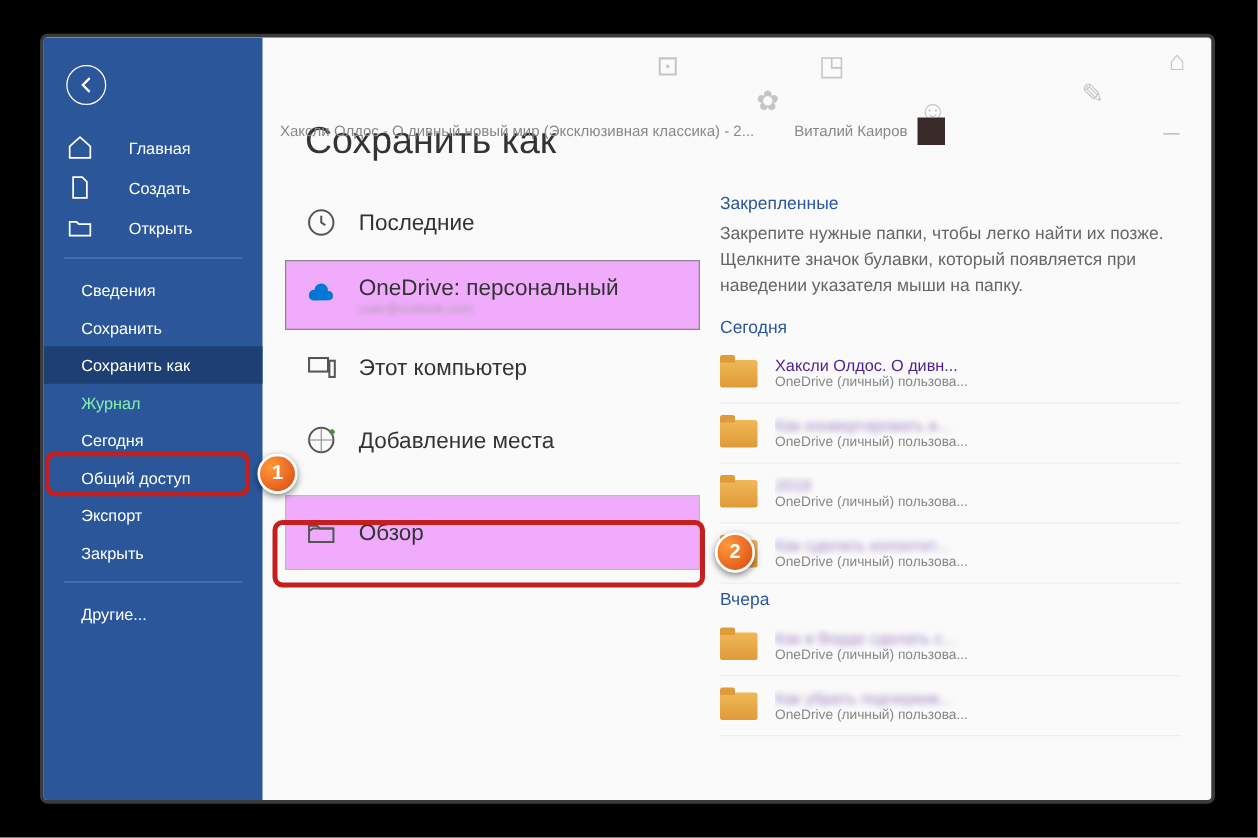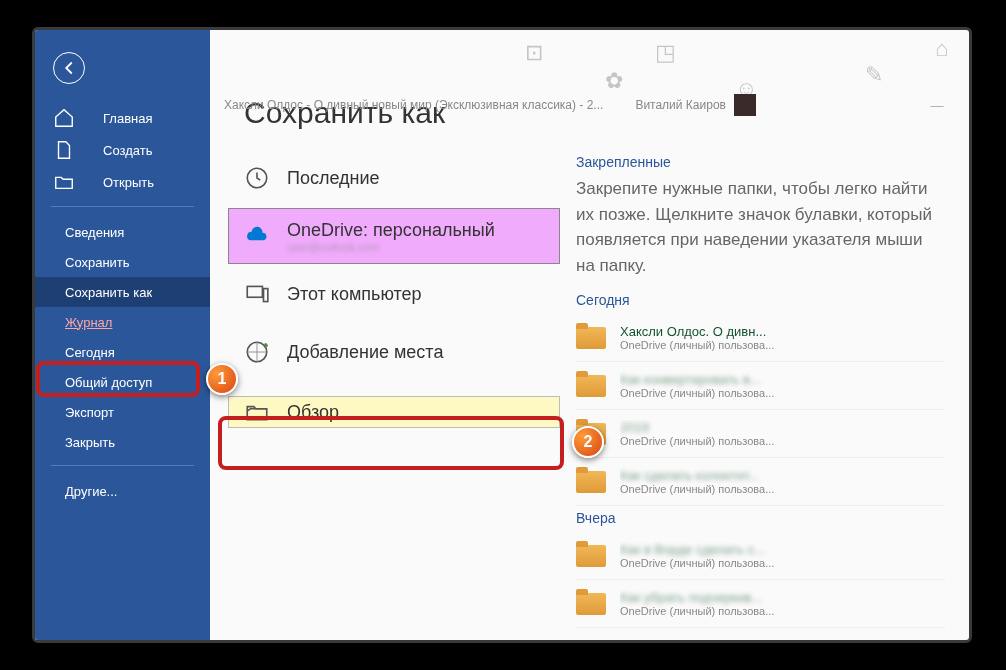--- a/index.html
+++ b/index.html
@@ -10,47 +10,47 @@
 .titlebar .user { margin-left: 10px; }
 .titlebar .avatar { width: 22px; height: 22px; background: #3a2a2a; margin-left: 8px; display:inline-block; vertical-align:middle;}
 .titlebar .spacer { flex: 1; }
 .titlebar .wnd-btn { width: 36px; height: 24px; display:flex; align-items:center; justify-content:center; color:#aaa; font-size:13px;}
 .bg-icons { position: absolute; top: 4px; left: 180px; right: 6px; height: 70px; pointer-events:none; opacity: 0.35;}
 .bg-icons span { position:absolute; font-size: 22px; color: #666;}
 .sidebar { width: 175px; background: #2b579a; color: #fff; display: flex; flex-direction: column; padding-top: 12px; font-size: 13px; }
 .back-btn { width: 32px; height: 32px; border: 1px solid #fff; border-radius: 50%; display: flex; align-items: center; justify-content: center; margin: 10px 0 18px 18px; cursor: pointer; }
 .sb-item { display: flex; align-items: center; height: 32px; padding: 0 18px; cursor: pointer; gap: 28px; }
 .sb-item.sub { padding-left: 30px; height: 30px; }
-.sb-item.dim { color: #fca5a5; text-decoration: underline; }
+.sb-item.dim { color: #86efac; }
 .sb-sep { height: 1px; background: #5a7ab3; margin: 8px 16px 10px; }
 .sb-item.selected { background: #1e3f73; }
 .highlight-1 { position: absolute; left: 36px; top: 361px; width: 164px; height: 36px; border: 4px solid #c41e1e; border-radius: 8px; pointer-events:none; z-index:10;}
 .highlight-2 { position: absolute; left: 218px; top: 416px; width: 346px; height: 54px; border: 4px solid #c41e1e; border-radius: 8px; pointer-events:none; z-index:10;}
 .badge { position:absolute; width: 32px; height: 32px; border-radius: 50%; background: radial-gradient(circle at 30% 30%, #ff9a3a, #d94510); border: 2px solid #fff; box-shadow: 0 2px 6px rgba(0,0,0,0.5); color:#fff; font-weight:bold; font-size:16px; display:flex; align-items:center; justify-content:center; z-index:11;}
 .badge-1 { left: 206px; top: 363px; }
 .badge-2 { left: 572px; top: 426px; }
 .main { flex: 1; padding: 54px 0 0 0; display: flex; flex-direction: column; overflow:hidden;}
 .page-h { font-size: 30px; font-weight: 300; color: #333; padding: 12px 0 20px 34px; }
 .cols { display: flex; flex: 1; overflow:hidden;}
 .col-left { width: 350px; padding-left: 18px; }
 .loc-item { display: flex; align-items: center; height: 56px; padding: 0 14px; gap: 16px; cursor: pointer; border: 1px solid transparent; margin-bottom: 2px;}
 .loc-item.sel { background: #f0abfc; border: 1px solid #888; }
-.loc-item.browse { background: #fef9c3; border: 1px solid #bbb; height: 32px;}
+.loc-item.browse { background: #f0abfc; border: 1px solid #bbb; height: 60px;}
 .loc-icon { width: 28px; height: 28px; display:flex; align-items:center; justify-content:center; flex-shrink:0;}
 .loc-text { display: flex; flex-direction: column; }
 .loc-title { font-size: 18px; color: #333; }
 .loc-sub { font-size: 11px; color: #888; filter: blur(2px); opacity:0.6;}
 .col-right { flex: 1; padding: 0 24px 0 16px; overflow-y:auto;}
 .sect-h { font-size: 14px; font-weight: 400; color: #2b579a; margin: 4px 0 6px; }
-.hint { font-size: 17px; color: #666; line-height: 1.5; margin-bottom: 14px; }
+.hint { font-size: 14px; color: #666; line-height: 1.5; margin-bottom: 14px; }
 .file-row { display: flex; align-items: center; height: 48px; gap: 14px; border-bottom: 1px solid #eee; cursor:pointer;}
 .folder-ic { width: 30px; height: 22px; background: linear-gradient(#f0b858,#e09a38); border-radius: 2px; position:relative; flex-shrink:0;}
 .folder-ic::before { content:''; position:absolute; top:-4px; left:0; width:12px; height:6px; background:#e09a38; border-radius:2px 2px 0 0;}
 .file-txt { display:flex; flex-direction:column; overflow:hidden;}
-.file-name { font-size: 13px; color: #14532d; white-space:nowrap; overflow:hidden; text-overflow:ellipsis;}
+.file-name { font-size: 13px; color: #4c1d95; white-space:nowrap; overflow:hidden; text-overflow:ellipsis;}
 .file-name.blur { filter: blur(2.5px); opacity:0.55;}
 .file-path { font-size: 11px; color: #888; }
 .icon-svg { width: 22px; height: 22px; }
 </style>
 </head>
 <body>
 
 <div class="frame">
   <div class="bg-icons">
     <span style="left:310px;top:6px">⊡</span>

